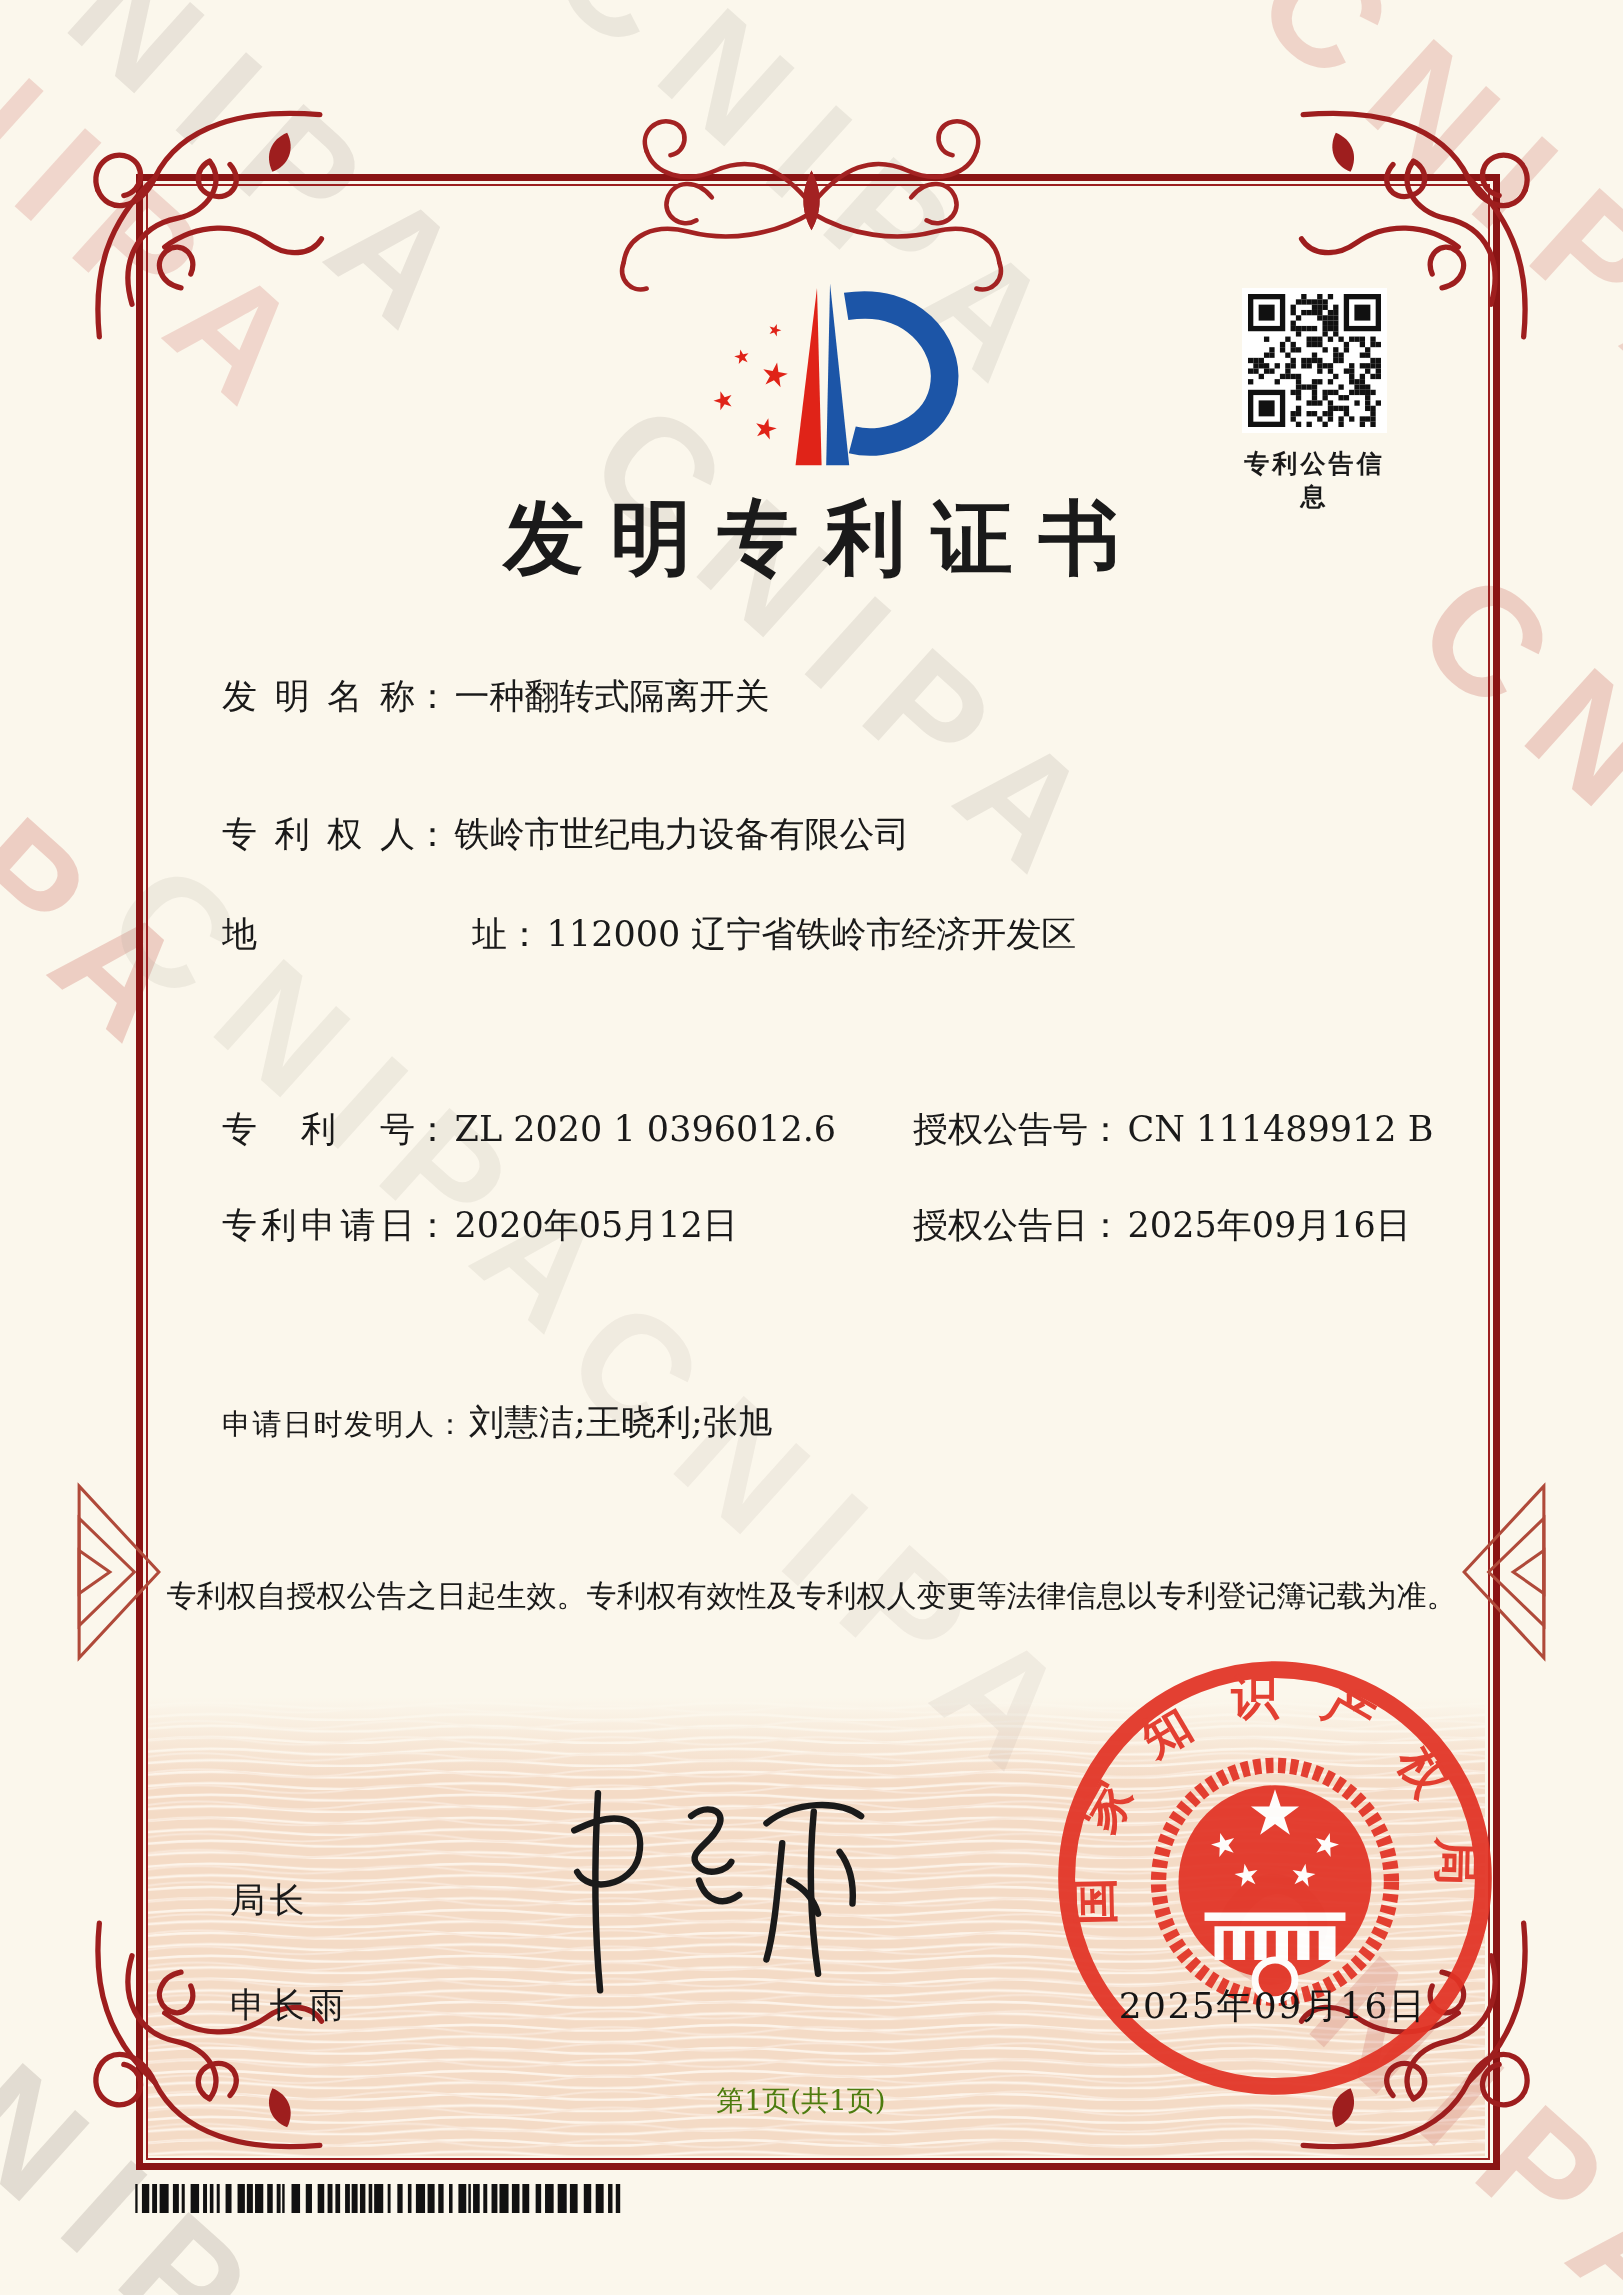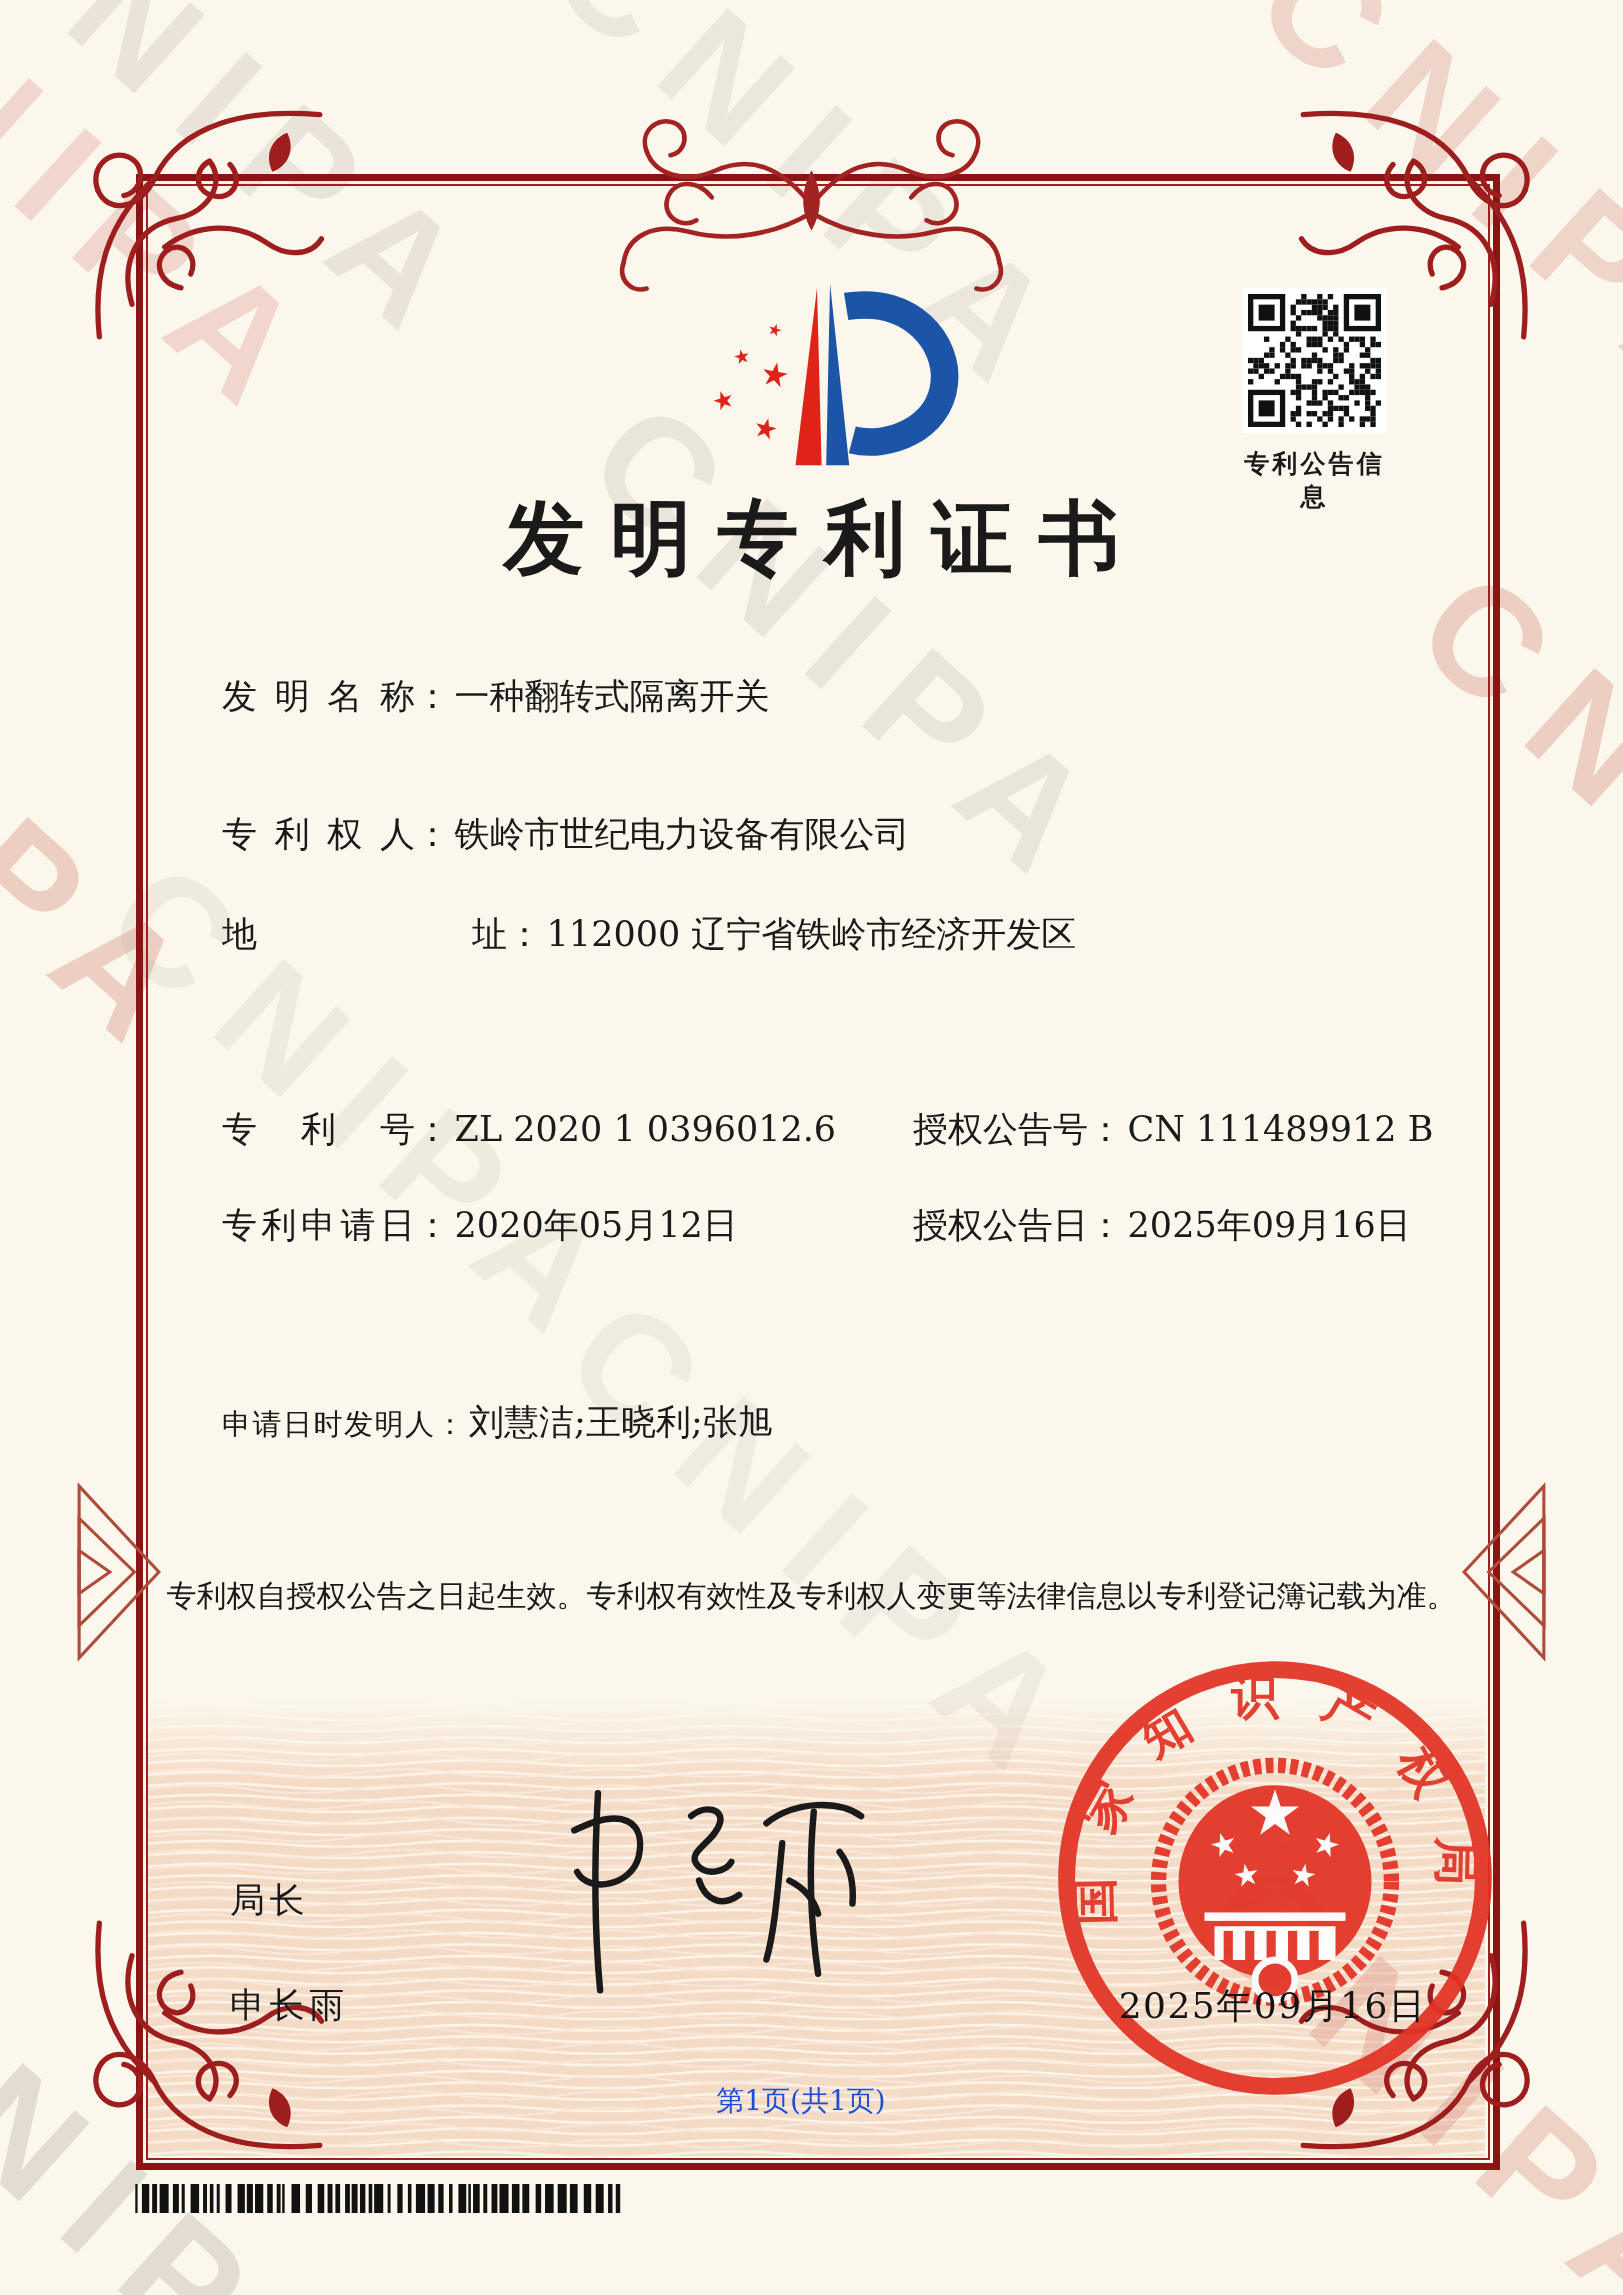--- a/index.html
+++ b/index.html
@@ -34,21 +34,21 @@
   .row-small .colon{font-size:29px;}
   .val{padding-left:4.6px;}
   .body-par{position:absolute;left:130px;right:130px;top:1570px;text-align:center;font-size:30px;
             line-height:51px;z-index:4;}
   .sig-title{position:absolute;left:230px;top:1877px;font-size:35px;letter-spacing:4.6px;z-index:5;}
   .sig-name{position:absolute;left:230px;top:1982px;font-size:35px;letter-spacing:4.6px;z-index:5;}
   .seal{position:absolute;left:1049px;top:1652px;width:452px;height:452px;z-index:5;opacity:.93;}
   .seal-date{position:absolute;left:1081px;top:1982px;width:383px;text-align:center;font-size:36px;
              font-weight:500;color:#151515;z-index:6;letter-spacing:1.5px;}
   .signature-svg{position:absolute;left:537px;top:1763px;z-index:5;}
-  .footer{position:absolute;left:690px;top:2082px;width:222px;text-align:center;font-size:28px;z-index:4;color:#1d4ed8;}
+  .footer{position:absolute;left:690px;top:2082px;width:222px;text-align:center;font-size:28px;z-index:4;color:#4d7c0f;}
   .barcode{position:absolute;left:134px;top:2184px;z-index:4;}
   .logo{position:absolute;left:679px;top:274px;z-index:4;}
 </style>
 </head>
 <body>
 
 <div class="page">
 
   <div class="wm" style="left:46px;top:-176px;color:rgba(168,158,148,0.22);">CNIPA</div>
   <div class="wm" style="left:-115px;top:-100px;color:rgba(216,140,128,0.30);">CNIPA</div>

